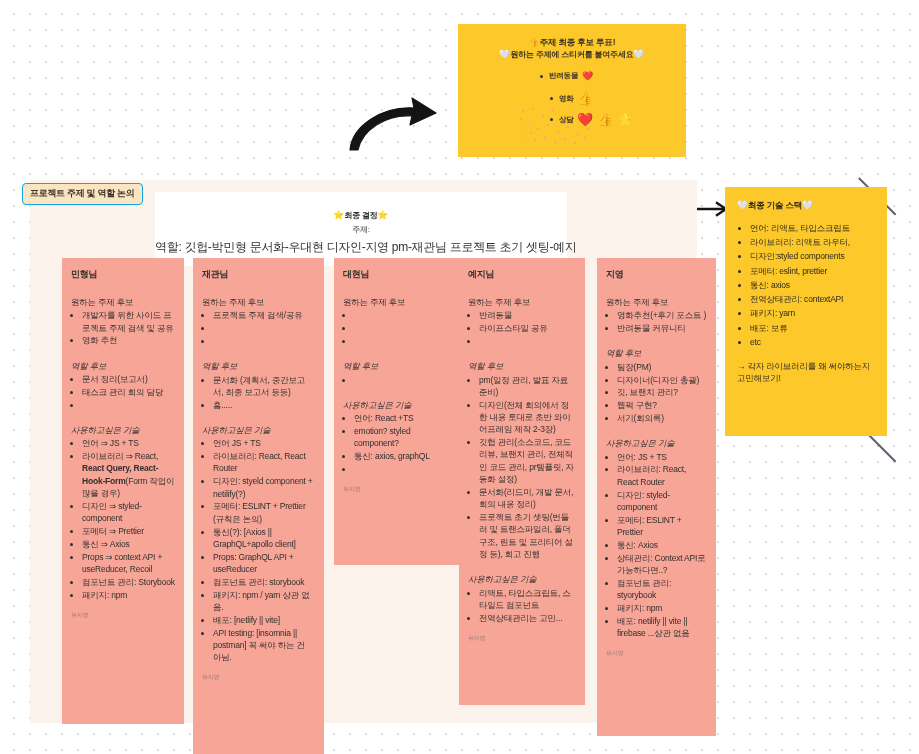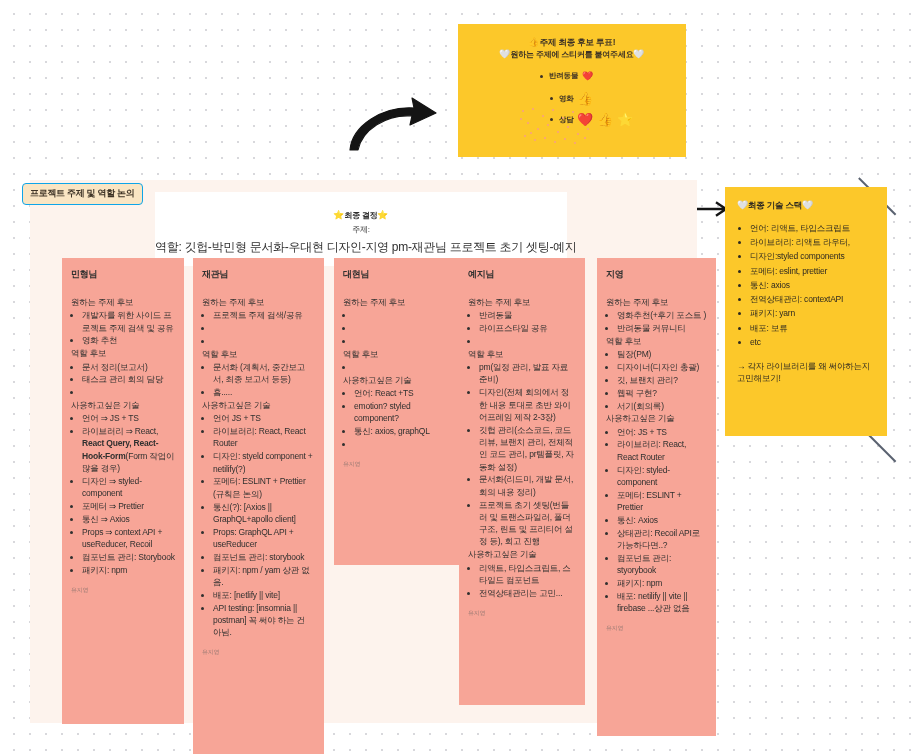--- a/index.html
+++ b/index.html
@@ -121,21 +121,21 @@
     letter-spacing: -0.2px;
   }
   .card .name {
     font-weight: bold;
     font-size: 9px;
     margin-bottom: 15px;
   }
   .card .sec {
     margin-top: 0px;
   }
-  .card .sec-gap { margin-top: 0; }
+  .card .sec-gap { margin-top: 13px; font-style: italic; }
   .card ul {
     margin: 1px 0 0 0;
     padding-left: 11px;
   }
   .card li {
     margin-bottom: 0.5px;
     letter-spacing: -0.2px;
   }
   .card li.empty { list-style: disc; min-height: 10px; }
   .card .author {
@@ -368,21 +368,21 @@
           <li>웹퍽 구현?</li>
           <li>서기(회의록)</li>
         </ul>
         <div class="sec sec-gap">사용하고싶은 기술</div>
         <ul>
           <li>언어: JS + TS</li>
           <li>라이브러리: React, React Router</li>
           <li>디자인: styled-component</li>
           <li>포메터: ESLINT + Prettier</li>
           <li>통신: Axios</li>
-          <li>상태관리: Recoil API로 가능하다면..?</li>
+          <li>상태관리: Context API로 가능하다면..?</li>
           <li>컴포넌트 관리: styorybook</li>
           <li>패키지: npm</li>
           <li>배포: netilify || vite || firebase ...상관 없음</li>
         </ul>
         <div class="author">유지영</div>
       </div>
   </div>
 
   <div class="deco-line" id="deco-line-top"></div>
   <div class="deco-line" id="deco-line-bottom"></div>

